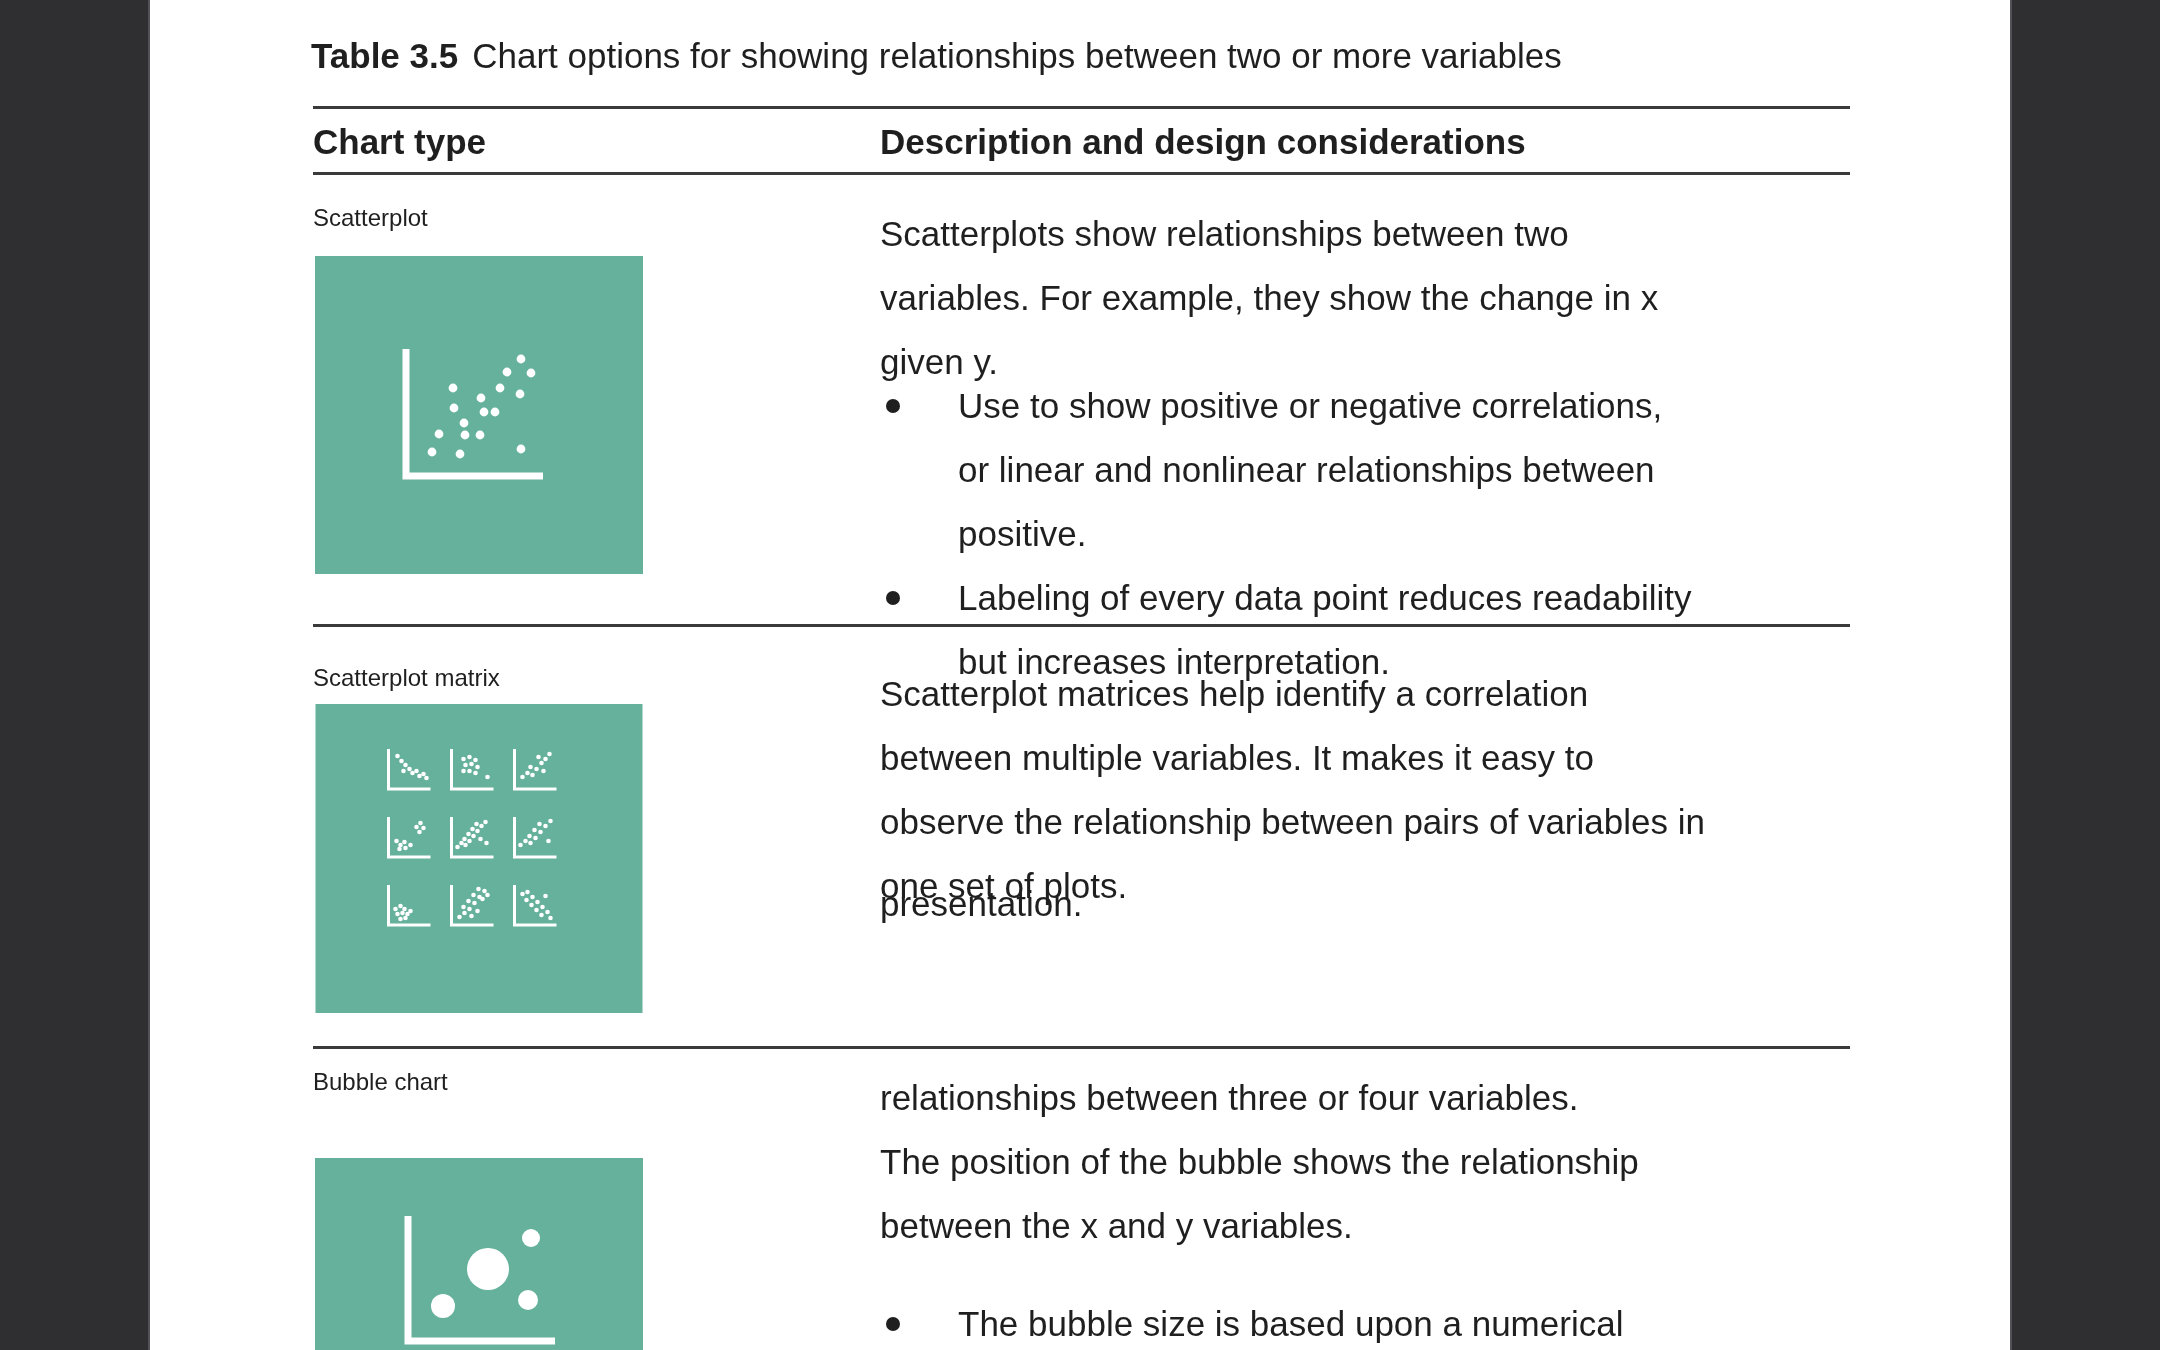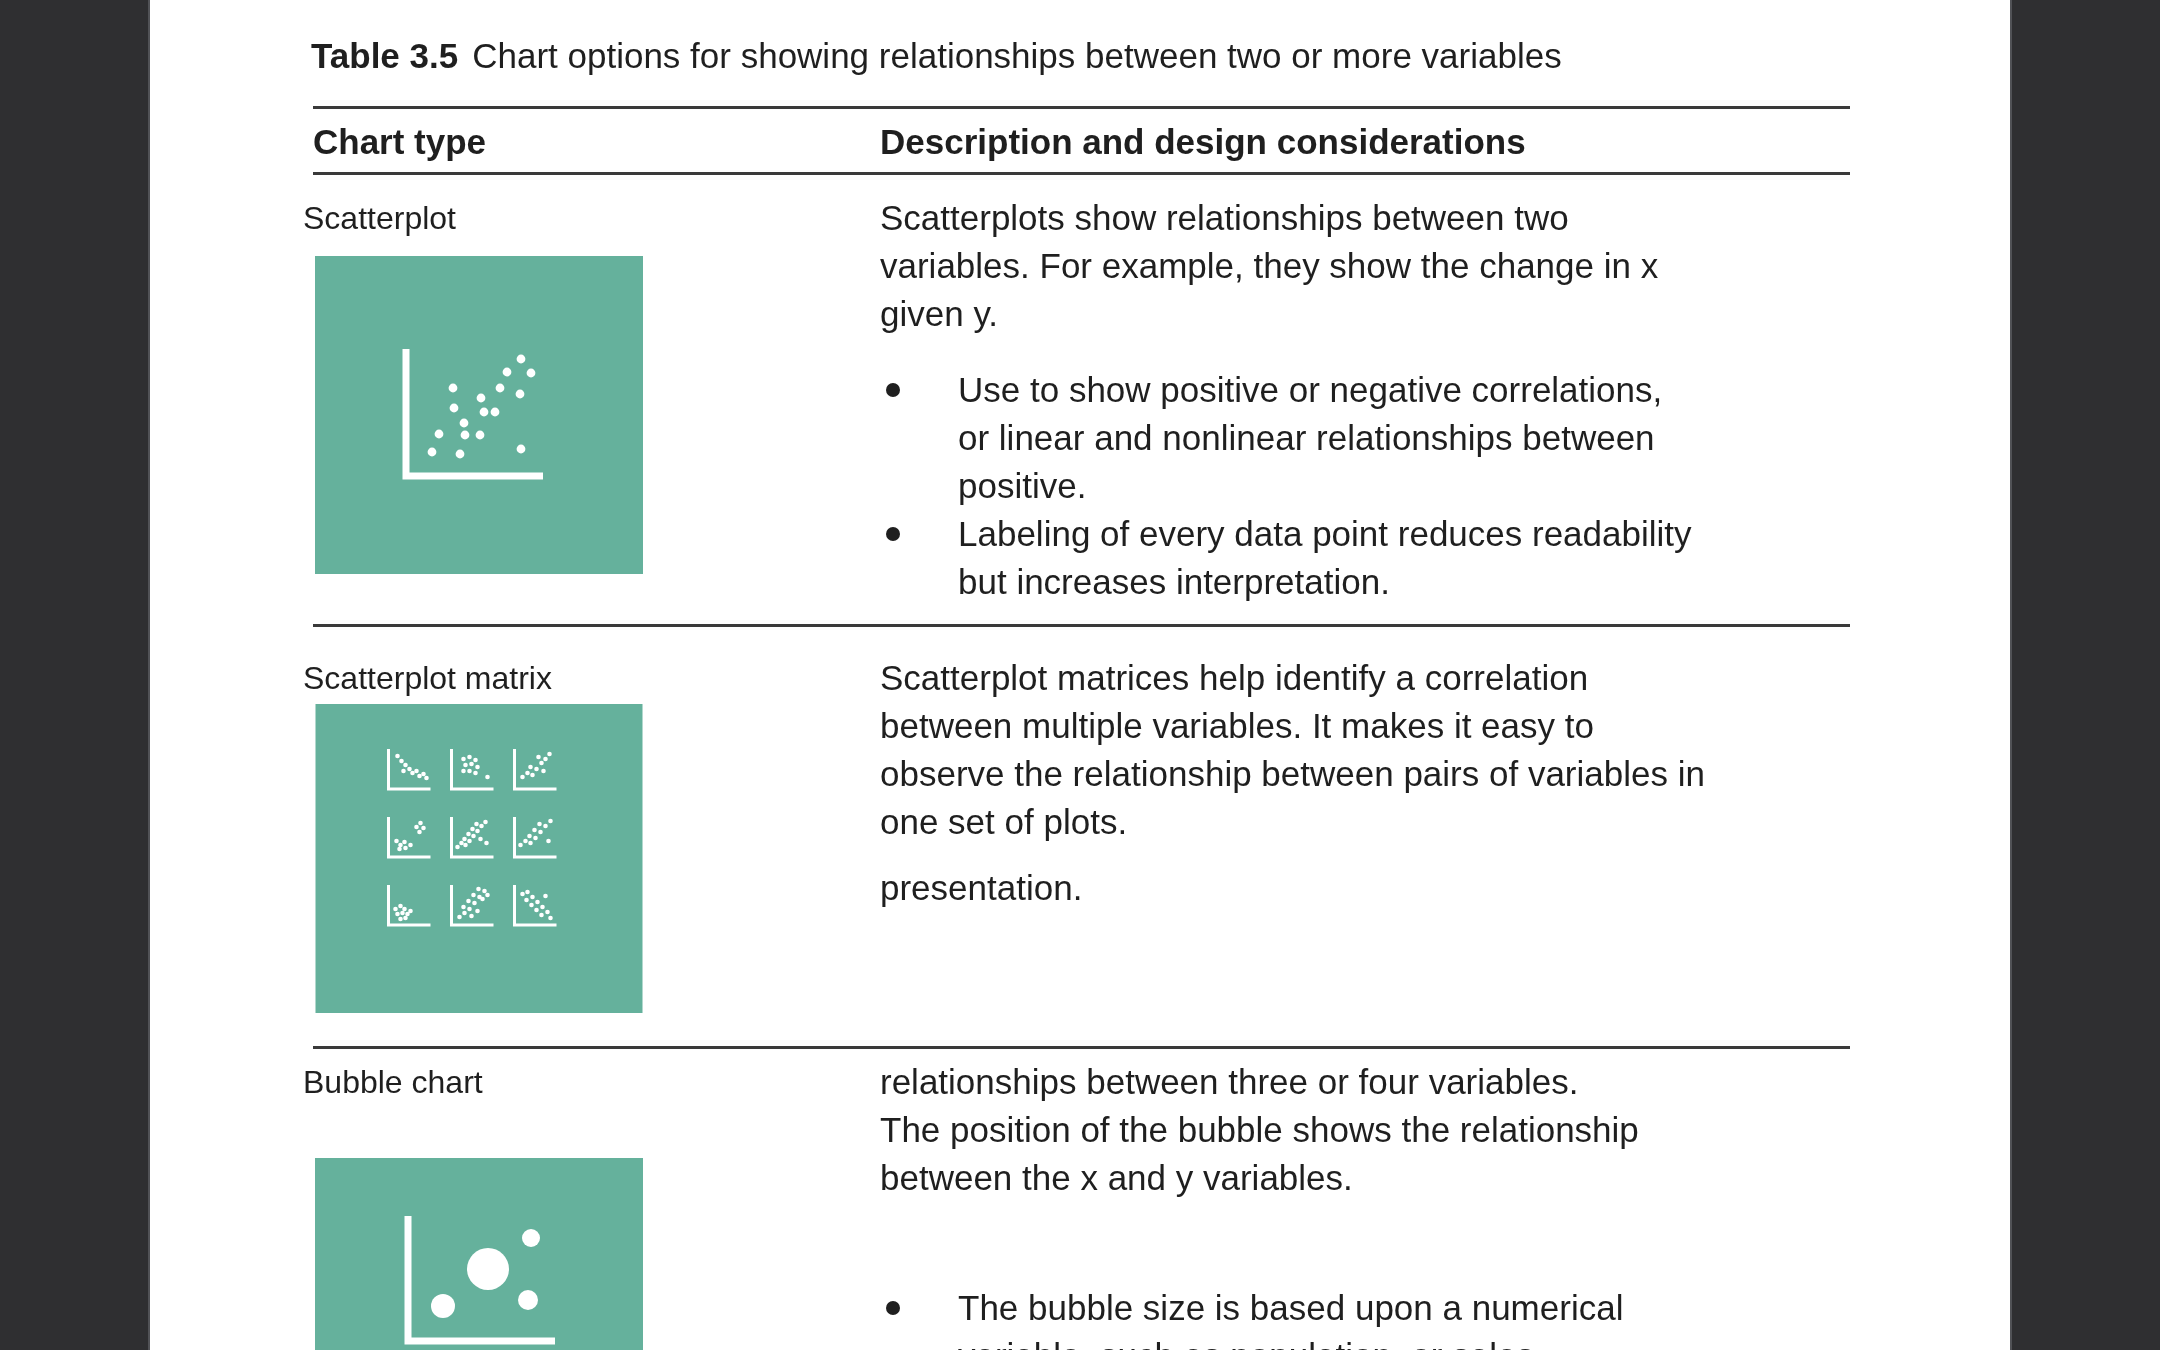--- a/index.html
+++ b/index.html
@@ -21,23 +21,23 @@
   .caption { left:161px; top:32px; font-size:35px; line-height:48px; white-space:nowrap; }
   .caption b { font-weight:bold; margin-right:14px; }
   .rule { left:163px; width:1537px; height:3px; background:#3a3a3a; }
   .rule-top    { top:106px; }
   .rule-header { top:172px; }
   .rule-row1   { top:624px; }
   .rule-row2   { top:1046px; }
   .hdr { font-weight:bold; font-size:35px; line-height:48px; top:118px; white-space:nowrap; }
   .col1 { left:163px; }
   .col2 { left:730px; }
-  .rowlabel { left:153px; font-size:32px; line-height:48px; white-space:nowrap; }
+  .rowlabel { left:163px; font-size:24px; line-height:48px; white-space:nowrap; }
   .desc { left:730px; font-size:35px; line-height:48px; }
-  .ln { white-space:nowrap; height:48px; }
+  .ln { white-space:nowrap; height:48px;margin-top:16px; }
   .icon-box { left:165px; width:328px; }
   .icon-box svg { display:block; width:100%; height:100%; }
   .bullets { left:730px; }
   .bullet-item { position:relative; padding-left:78px; }
   .bullet-dot {
     position:absolute; left:6px; top:17px; width:14px; height:14px;
     border-radius:50%; background:#1f1f1f;
   }
   .bullet-text { font-size:35px; line-height:48px; }
 </style>

